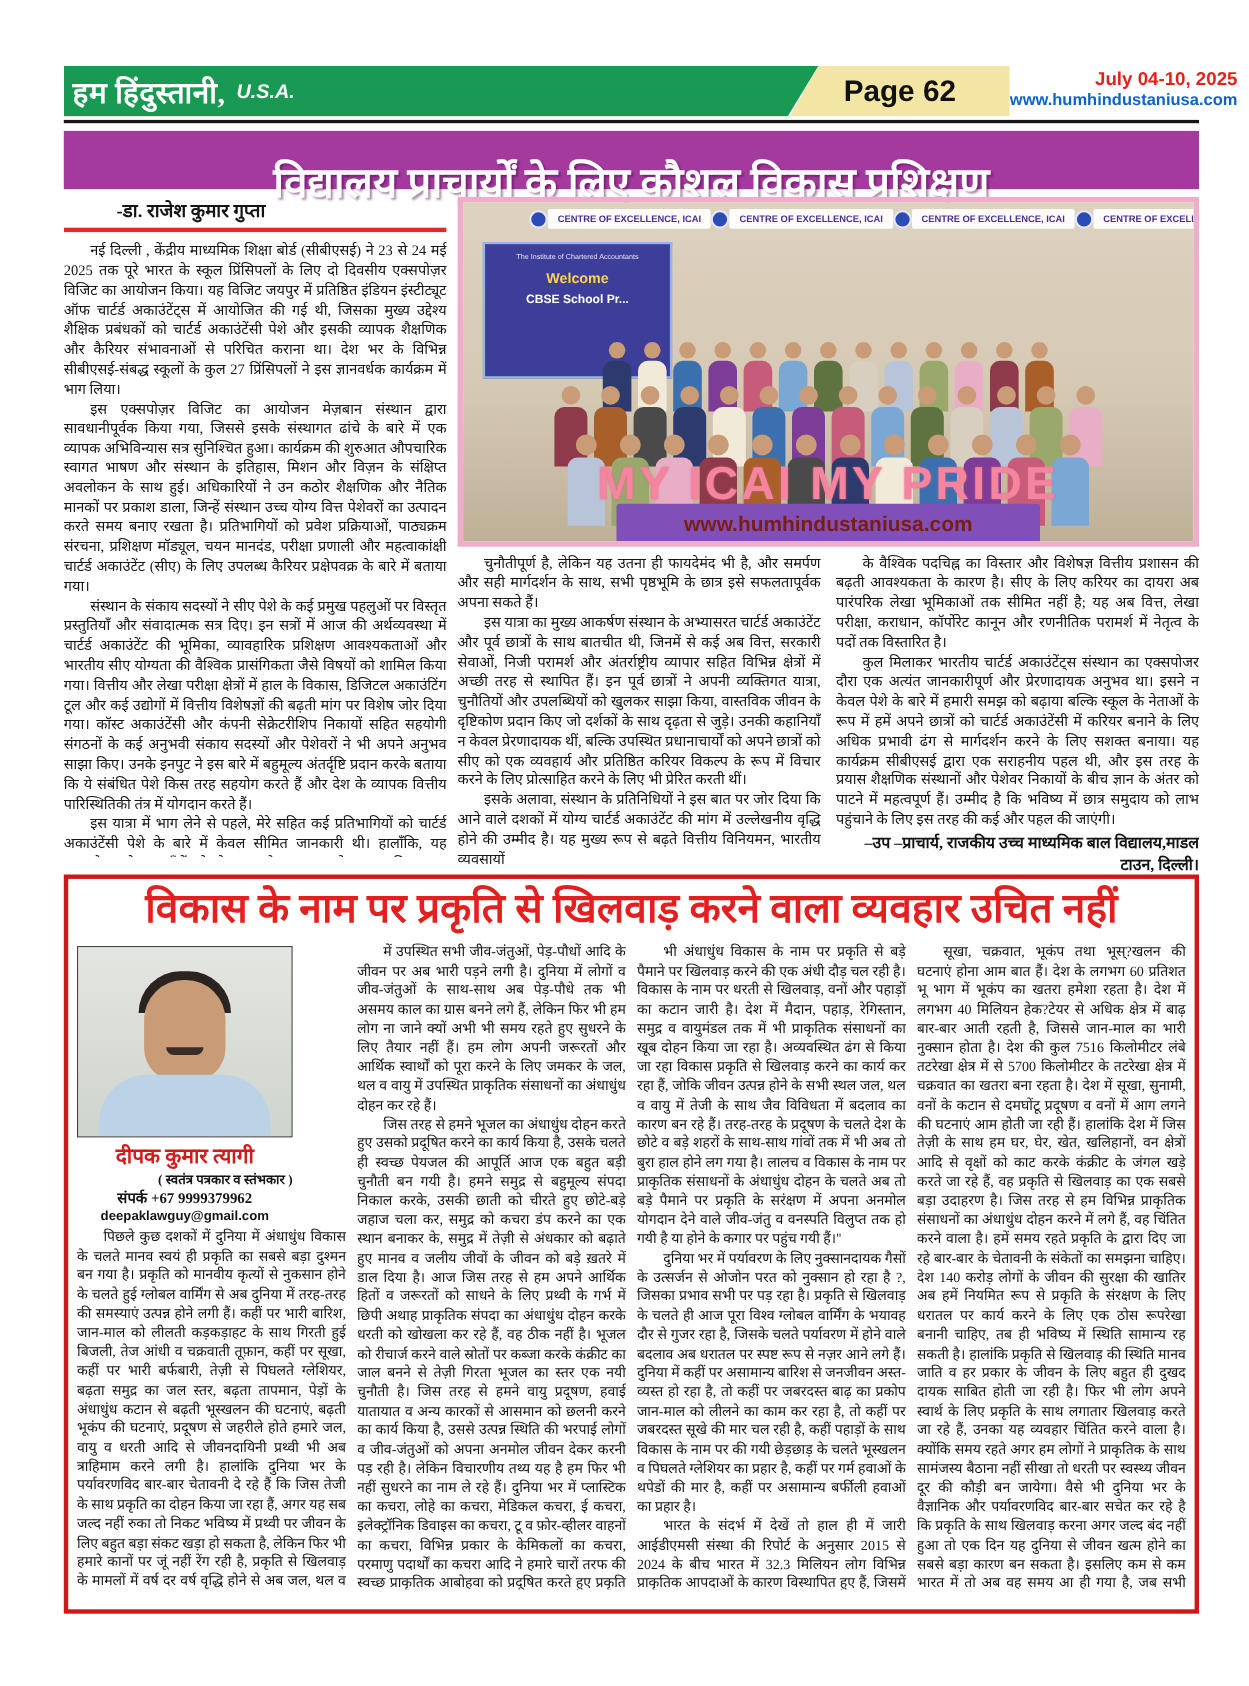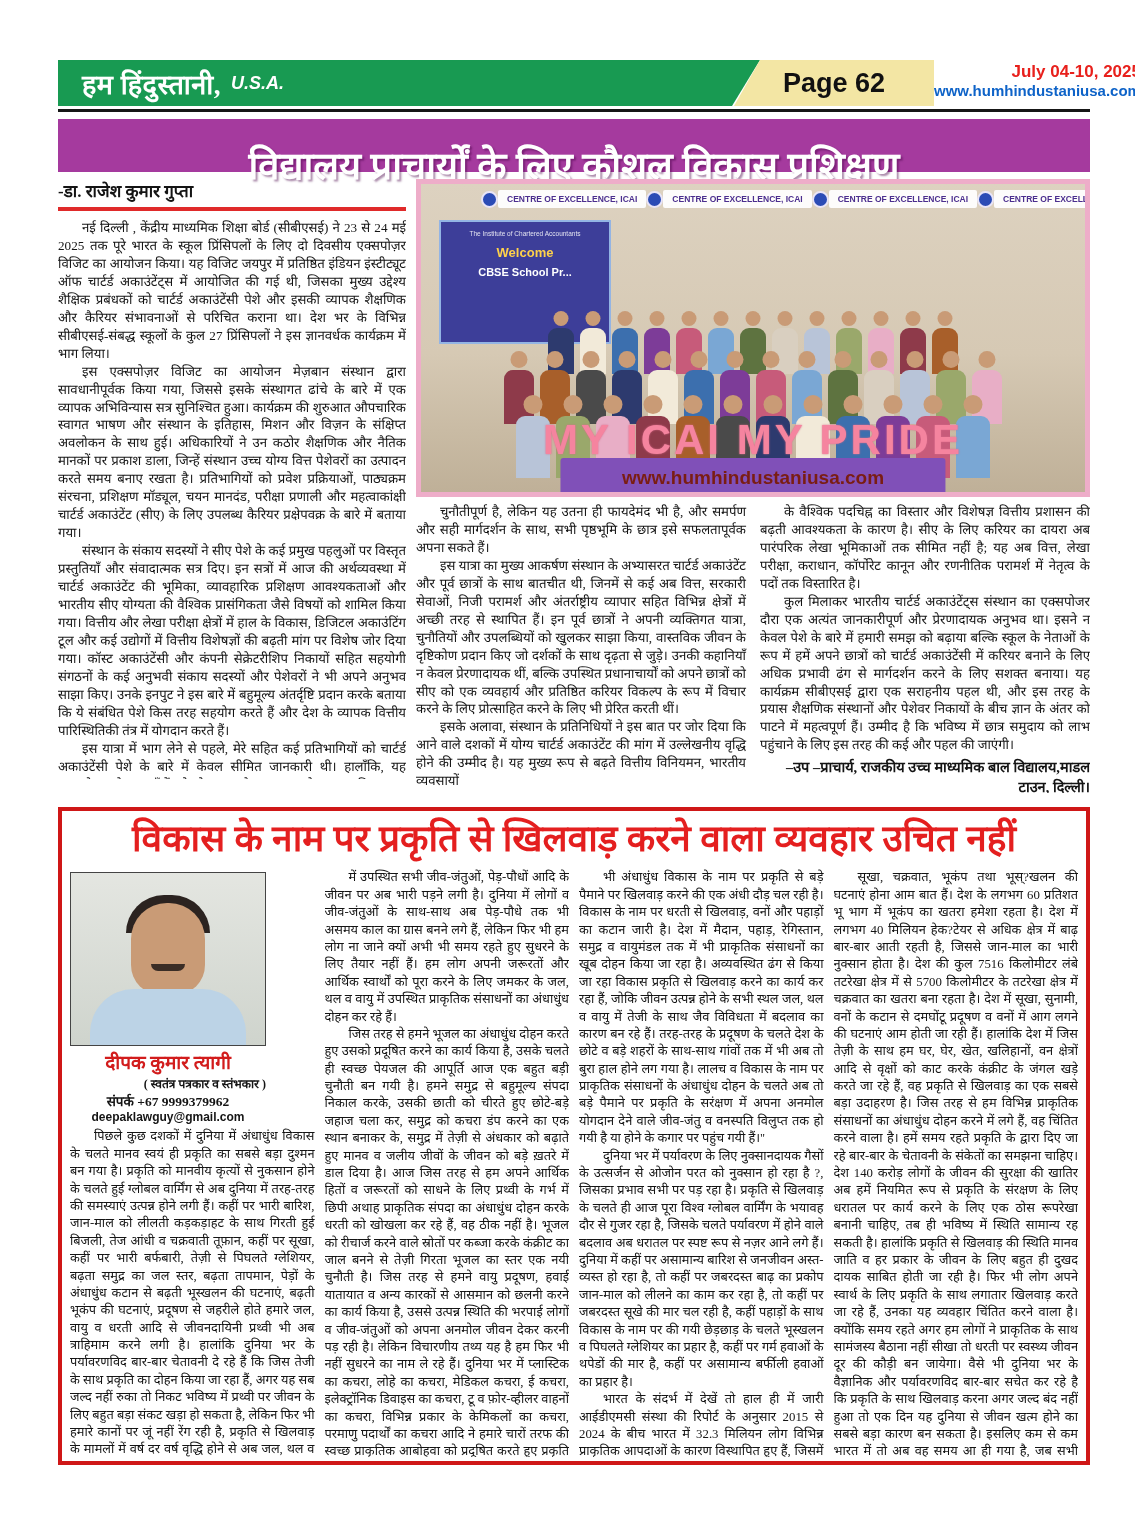--- a/index.html
+++ b/index.html
@@ -2,41 +2,41 @@
 <html><head>
 <meta charset="utf-8">
 <style>
   html,body{margin:0;padding:0;background:#ffffff;}
   .page{position:relative;width:1135px;height:1533px;overflow:hidden;background:#ffffff;
         font-family:"Liberation Serif","DejaVu Serif",serif;color:#141414;}
   .content{position:absolute;left:58px;top:60px;width:1032px;}
 
   
   .header-row{display:flex;align-items:stretch;height:46px;}
-  .masthead{flex:0 0 678px;background:#189a52;display:flex;align-items:center;padding-left:24px;
+  .masthead{flex:0 0 678px;background:#189a52;display:flex;align-items:center;padding-left:8px;
             clip-path:polygon(0 0,100% 0,calc(100% - 28px) 100%,0 100%);}
   .masthead-title{color:#fff;font-weight:bold;font-size:27px;letter-spacing:.5px;}
   .masthead-usa{color:#fff;font-weight:bold;font-style:italic;font-size:18px;margin-left:10px;
                 font-family:"Liberation Sans",sans-serif;}
   .pagebox{flex:0 0 200px;margin-left:-26px;background:#f3e6a4;display:flex;align-items:center;justify-content:center;
            clip-path:polygon(26px 0,100% 0,100% 100%,0 100%);}
   .pagebox span{font-family:"Liberation Sans",sans-serif;font-weight:bold;font-size:27px;color:#111;}
   .issue-info{margin-left:auto;text-align:right;line-height:1.2;padding-top:2px;
               font-family:"Liberation Sans",sans-serif;}
   .issue-date{color:#e8201c;font-weight:bold;font-size:17px;text-align:right;}
   .issue-site{color:#0e63c8;font-weight:bold;font-size:15px;}
   .header-rule{height:3px;background:#161616;margin-top:3px;}
 
   
   .banner1{margin-top:7px;background:#a53a9e;height:53px;display:flex;align-items:center;justify-content:center;}
   .banner1 span{color:#fff;font-weight:bold;font-size:38px;text-shadow:2px 2px 2px rgba(70,0,70,.45);white-space:nowrap;margin-top:36px;}
 
   .a1{display:flex;gap:10px;margin-top:7px;}
   .a1-col1{flex:0 0 348px;max-height:600px;overflow:hidden;}
-  .a1-byline{font-weight:bold;font-size:17px;}
+  .a1-byline{font-weight:bold;font-size:17px;margin-left:48px;}
   .a1-rule{height:4px;background:#e02a2a;margin:5px 0 8px;}
   p.body{margin:0;text-align:justify;text-indent:24px;font-size:13.2px;line-height:1.36;}
   .a1-right{flex:1;display:flex;flex-direction:column;}
   .a1-cols{display:flex;gap:14px;margin-top:6px;max-height:290px;overflow:hidden;}
   .a1-colm,.a1-colr{flex:1;}
   .a1-attr{margin-top:4px;font-weight:bold;font-size:14.5px;text-align:right;line-height:1.35;}
 
   
   .photo{position:relative;height:308px;border:5px solid #eeadc9;background:
          linear-gradient(180deg,#ddd2c0 0%,#d6c9b4 55%,#c9bba4 80%,#bfb098 100%);overflow:hidden;}
@@ -62,21 +62,21 @@
   .r1 .person::before{width:17px;height:17px;top:-19px;}
   .r2 .person::before{width:19px;height:19px;top:-21px;}
   .pedestal{position:absolute;left:50%;transform:translateX(-50%);bottom:0;width:58%;height:34px;background:#8050b8;z-index:3;border-radius:3px 3px 0 0;}
   .pride{position:absolute;left:0;right:0;bottom:28px;text-align:center;z-index:4;
          font-family:"Liberation Sans",sans-serif;font-weight:bold;font-size:42px;letter-spacing:3px;
          color:#f5849f;text-shadow:0 0 2px #d96a8a;white-space:nowrap;}
   .watermark{position:absolute;left:0;right:0;bottom:3px;text-align:center;z-index:5;
              font-family:"Liberation Sans",sans-serif;font-weight:bold;font-size:19px;color:#7a1d12;}
 
   
-  .a2{margin-top:14px;border:4px solid #cf1717;padding:4px 8px 4px;box-sizing:border-box;width:1032px;}
+  .a2{margin-top:2px;border:4px solid #cf1717;padding:4px 8px 18px;box-sizing:border-box;width:1032px;}
   .a2-headline{color:#e41f1f;font-weight:bold;font-size:37px;text-align:center;line-height:1.2;
                margin:2px 0 8px;white-space:nowrap;}
   .a2-cols{display:flex;gap:10px;}
   .a2-col{flex:1;max-height:588px;overflow:hidden;}
   .a2-col p.body{font-size:12.8px;}
   .authorbox{float:left;width:196px;margin:3px 8px 4px 0;}
   .portrait{position:relative;height:172px;background:linear-gradient(180deg,#e4e6e1,#cfd4cd);
             border:1px solid #444;overflow:hidden;}
   .portrait .hair{position:absolute;bottom:112px;left:50%;transform:translateX(-50%);width:84px;height:38px;
                   border-radius:42px 42px 0 0;background:#2b2320;}

